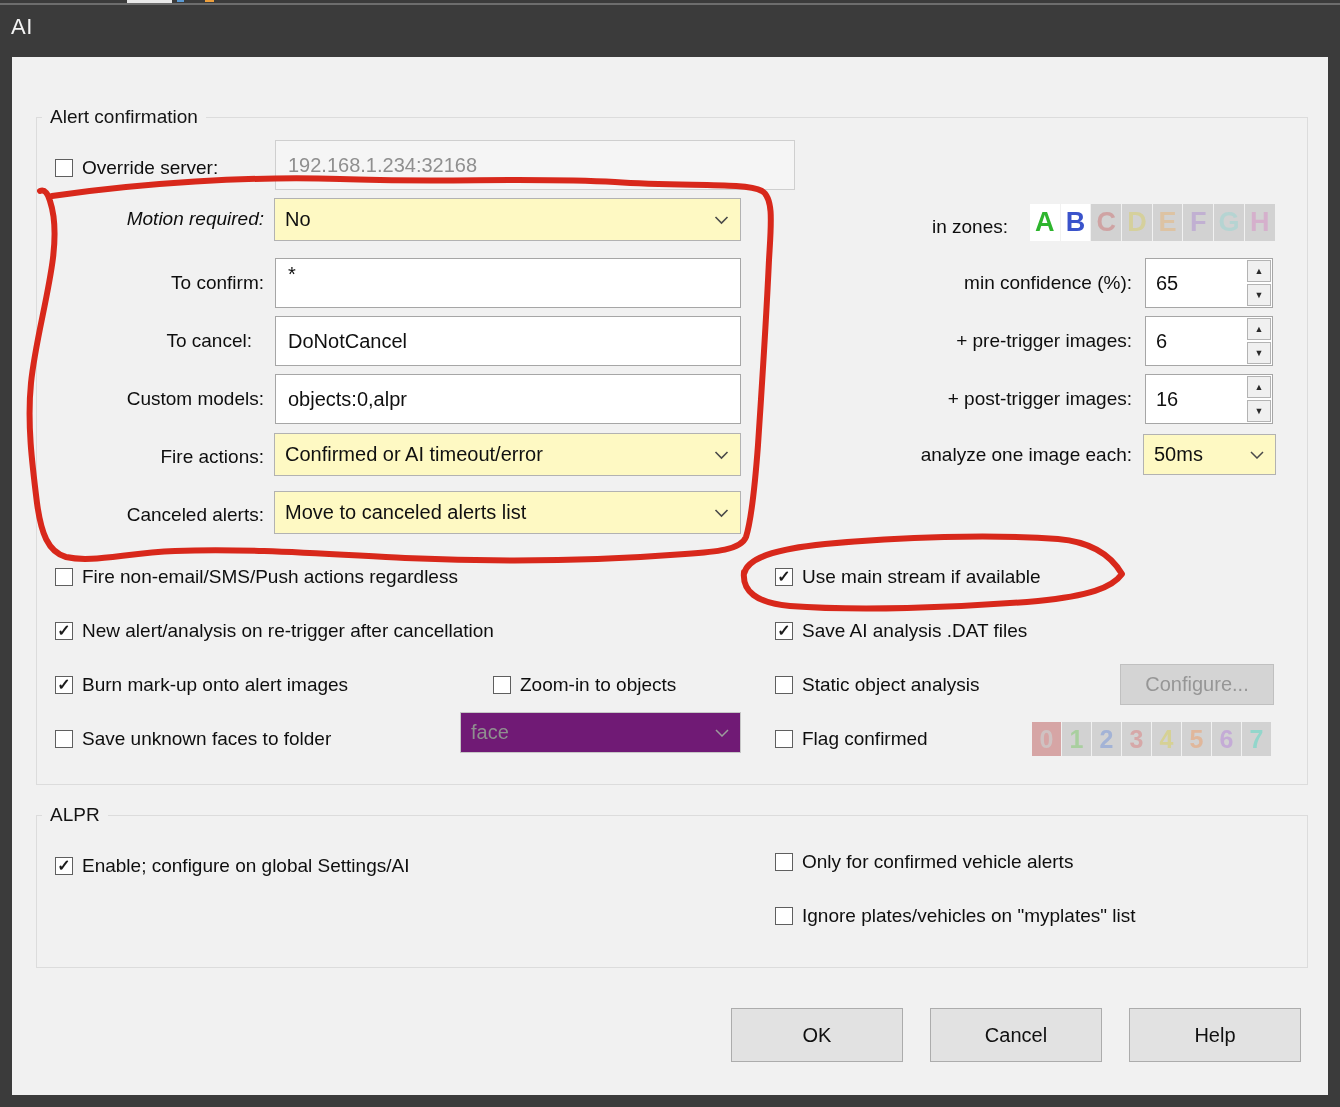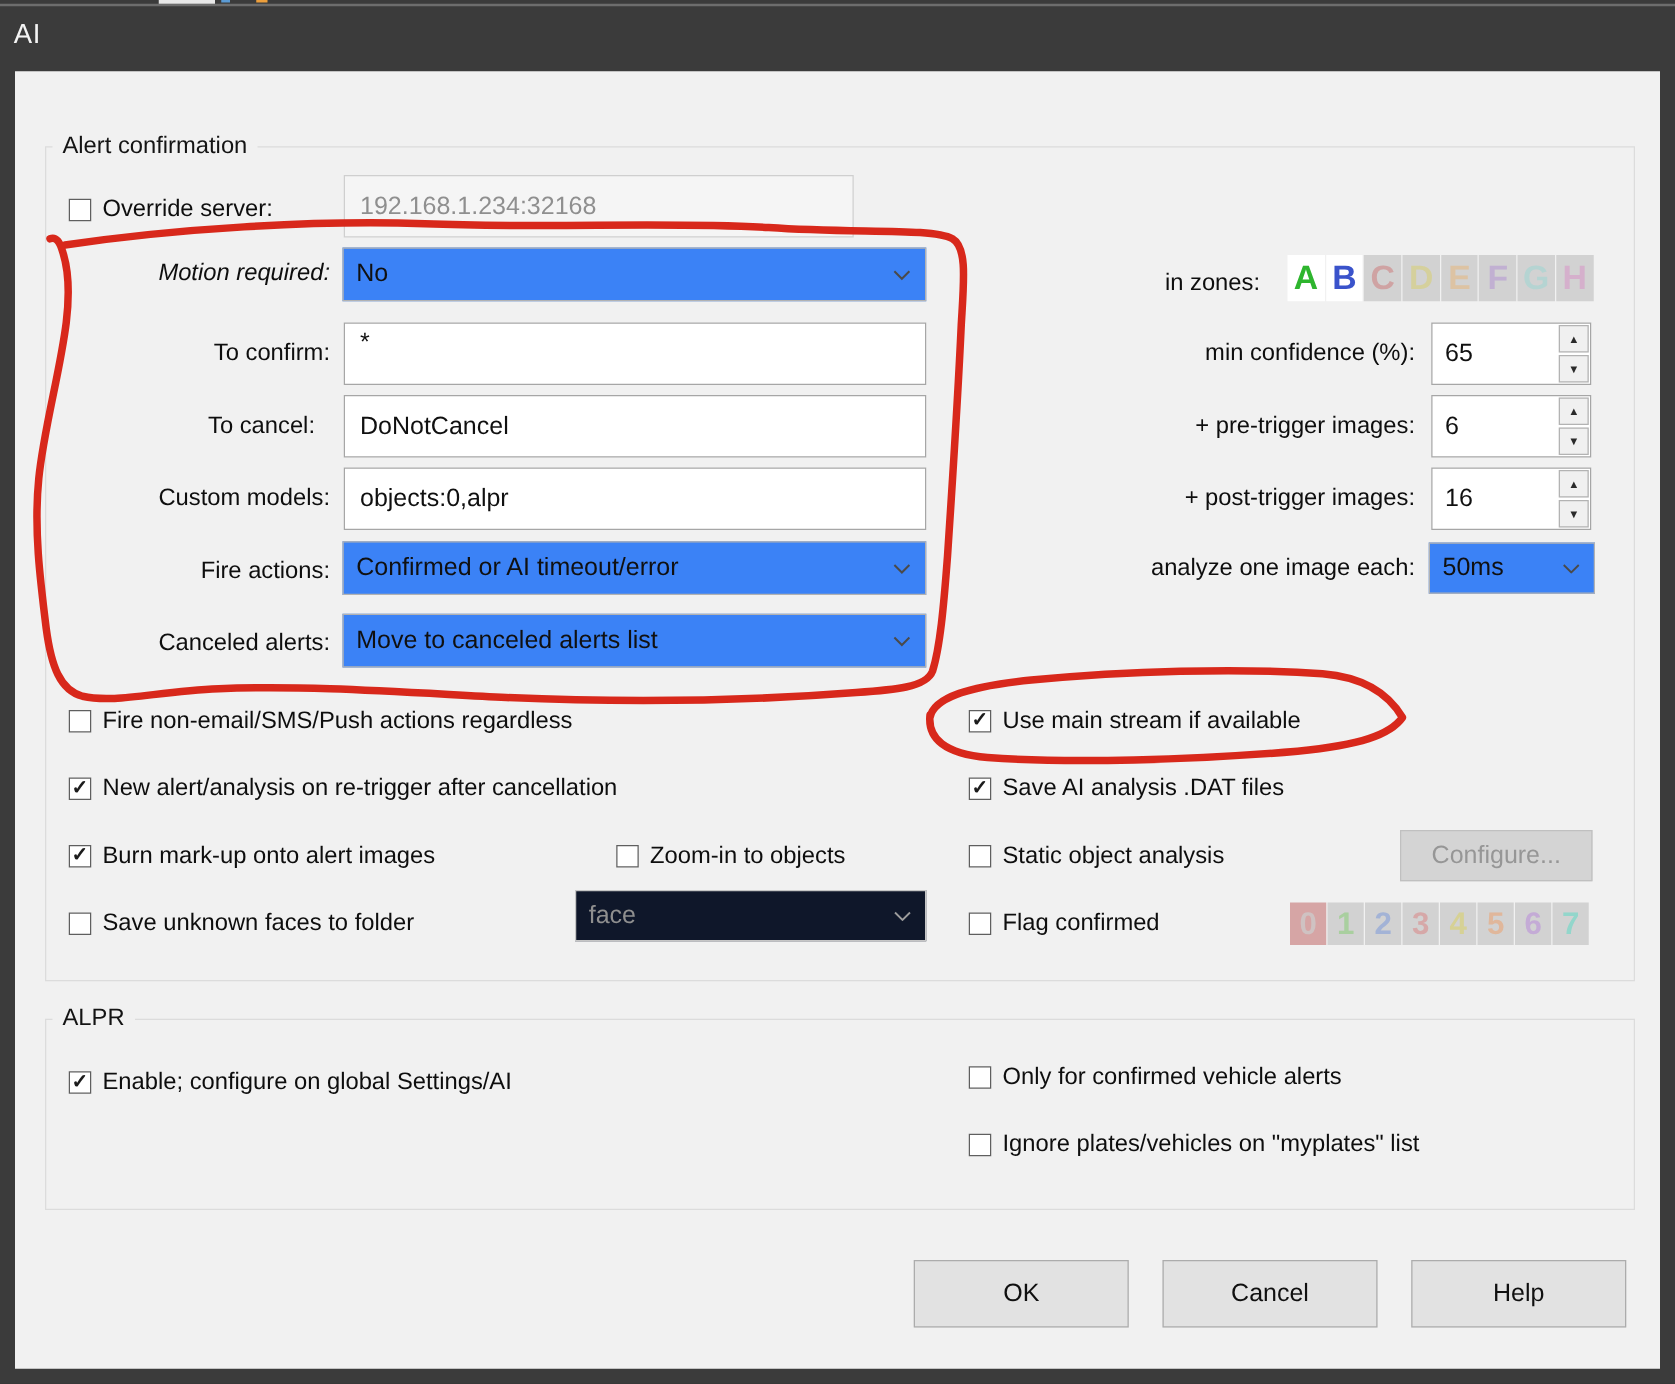--- a/index.html
+++ b/index.html
@@ -27,25 +27,25 @@
   }
   .lbl { position:absolute; font-size:19px; color:#0e0e0e; height:26px; line-height:26px; white-space:nowrap; }
   .lbl.right { text-align:right; }
   .textbox {
     position:absolute; background:#ffffff; border:1px solid #a6a6a6;
     display:flex; align-items:center; padding-left:12px;
     font-size:20px; color:#101010; white-space:pre;
   }
   .textbox.disabled { background:#f5f5f5; border-color:#cfcfcf; color:#8f8f8f; }
   .combo {
-    position:absolute; background:#3b82f6; border:1px solid #b2b2b2;
+    position:absolute; background:#fef9c3; border:1px solid #b2b2b2;
     display:flex; align-items:center; padding-left:10px; padding-right:34px;
     font-size:20px; color:#101010; white-space:nowrap;
   }
-  .combo.disabled { background:#0f172a; border-color:#c6c6c6; color:#8f8f8f; }
+  .combo.disabled { background:#701a75; border-color:#c6c6c6; color:#8f8f8f; }
   .combo .chev { position:absolute; right:11px; top:50%; margin-top:-4px; }
   .checkrow { position:absolute; display:flex; align-items:center; gap:9px; height:26px; }
   .checkrow .cklabel { font-size:19px; color:#0e0e0e; white-space:nowrap; }
   .checkbox {
     width:18px; height:18px; flex:0 0 18px; background:#ffffff; border:1px solid #5f5f5f;
     display:flex; align-items:center; justify-content:center;
     font-size:16px; line-height:1; color:#1c1c1c; font-weight:bold;
   }
   .spinfield {
     position:absolute; background:#ffffff; border:1px solid #a6a6a6; display:flex;
@@ -88,21 +88,21 @@
 
   <div class="dialog">
 
     <div class="groupbox" style="left:24px;top:60px;width:1272px;height:668px;"></div>
     <div class="group-label" style="left:30px;top:47px;">Alert confirmation</div>
 
     <div class="checkrow" style="left:43px;top:98px;">
       <span class="checkbox"></span>
       <span class="cklabel">Override server:</span>
     </div>
-    <div class="textbox disabled" style="left:263px;top:83px;width:408px;height:50px;">192.168.1.234:32168</div>
+    <div class="textbox disabled" style="left:263px;top:83px;width:520px;height:50px;">192.168.1.234:32168</div>
 
     <div class="lbl right" style="left:28px;top:149px;width:224px;font-style:italic;">Motion required:</div>
     <div class="combo" style="left:262px;top:141px;width:467px;height:43px;">
       <span>No</span>
       <svg class="chev" width="15" height="9" viewBox="0 0 15 9">
           <polyline points="1.5,1 7.5,7 13.5,1" fill="none" stroke="#4a4a4a" stroke-width="1.6"></polyline>
         </svg>
     </div>
 
     <div class="lbl right" style="left:28px;top:213px;width:224px;">To confirm:</div>

